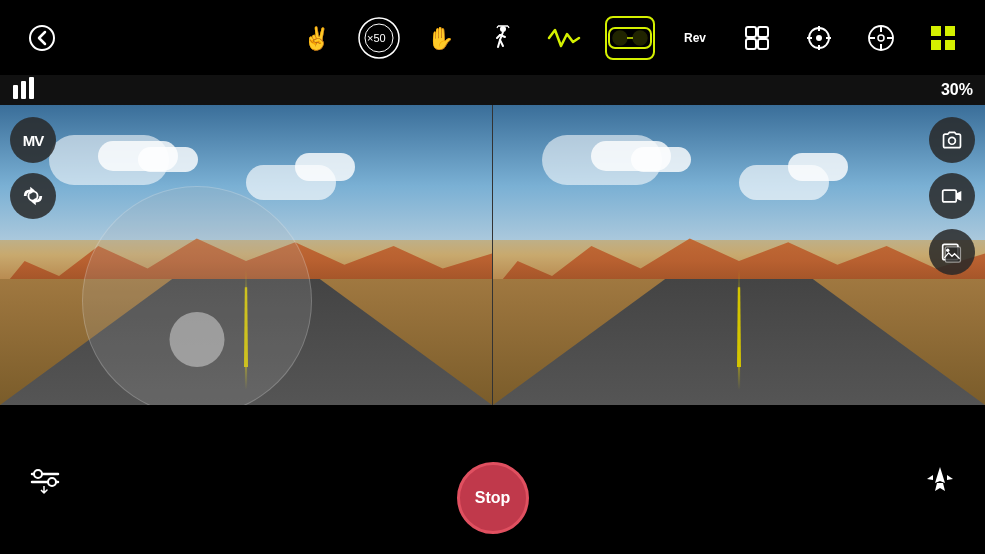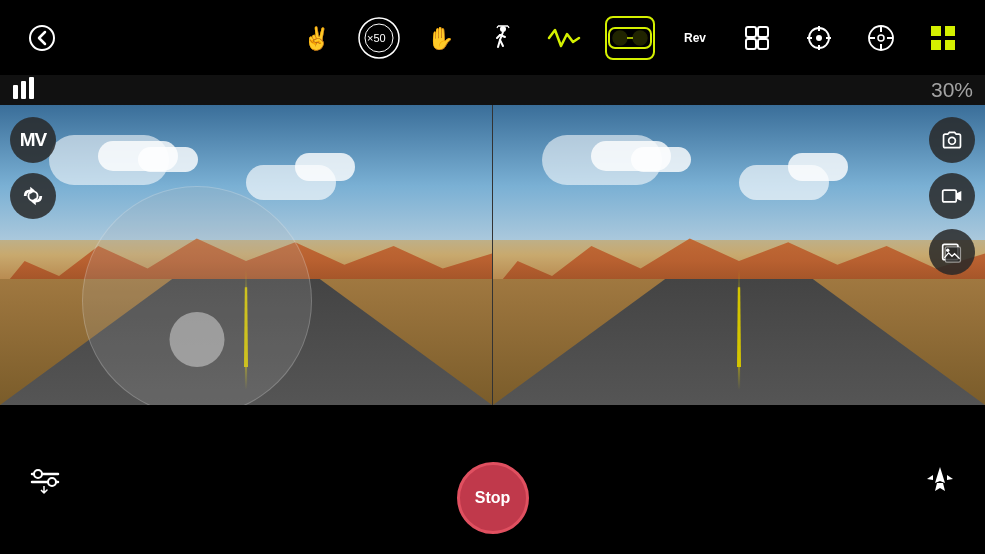--- a/index.html
+++ b/index.html
@@ -58,23 +58,23 @@
     #percentage-bar {
       width: 985px;
       height: 30px;
       background: #111;
       display: flex;
       align-items: center;
       padding: 0 12px;
     }
     #percentage-bar .percent-label {
       margin-left: auto;
-      font-size: 21px;
-      color: #a3a3a3;
-      font-weight: 400;
+      font-size: 16px;
+      color: #ffffff;
+      font-weight: 700;
     }
     #percentage-bar .chart-icon {
       font-size: 20px;
       color: #fff;
     }
 
     
     .camera-view {
       flex: 1;
       height: 300px;
@@ -202,21 +202,21 @@
       display: flex;
       align-items: center;
       justify-content: center;
       font-size: 13px;
       font-weight: 700;
       color: #fff;
       cursor: pointer;
       border: none;
     }
     .sidebar-btn.mv-btn {
-      font-size: 19px;
+      font-size: 15px;
       letter-spacing: -1px;
     }
 
     
     #right-sidebar {
       position: absolute;
       right: 10px;
       top: 0;
       height: 300px;
       display: flex;

